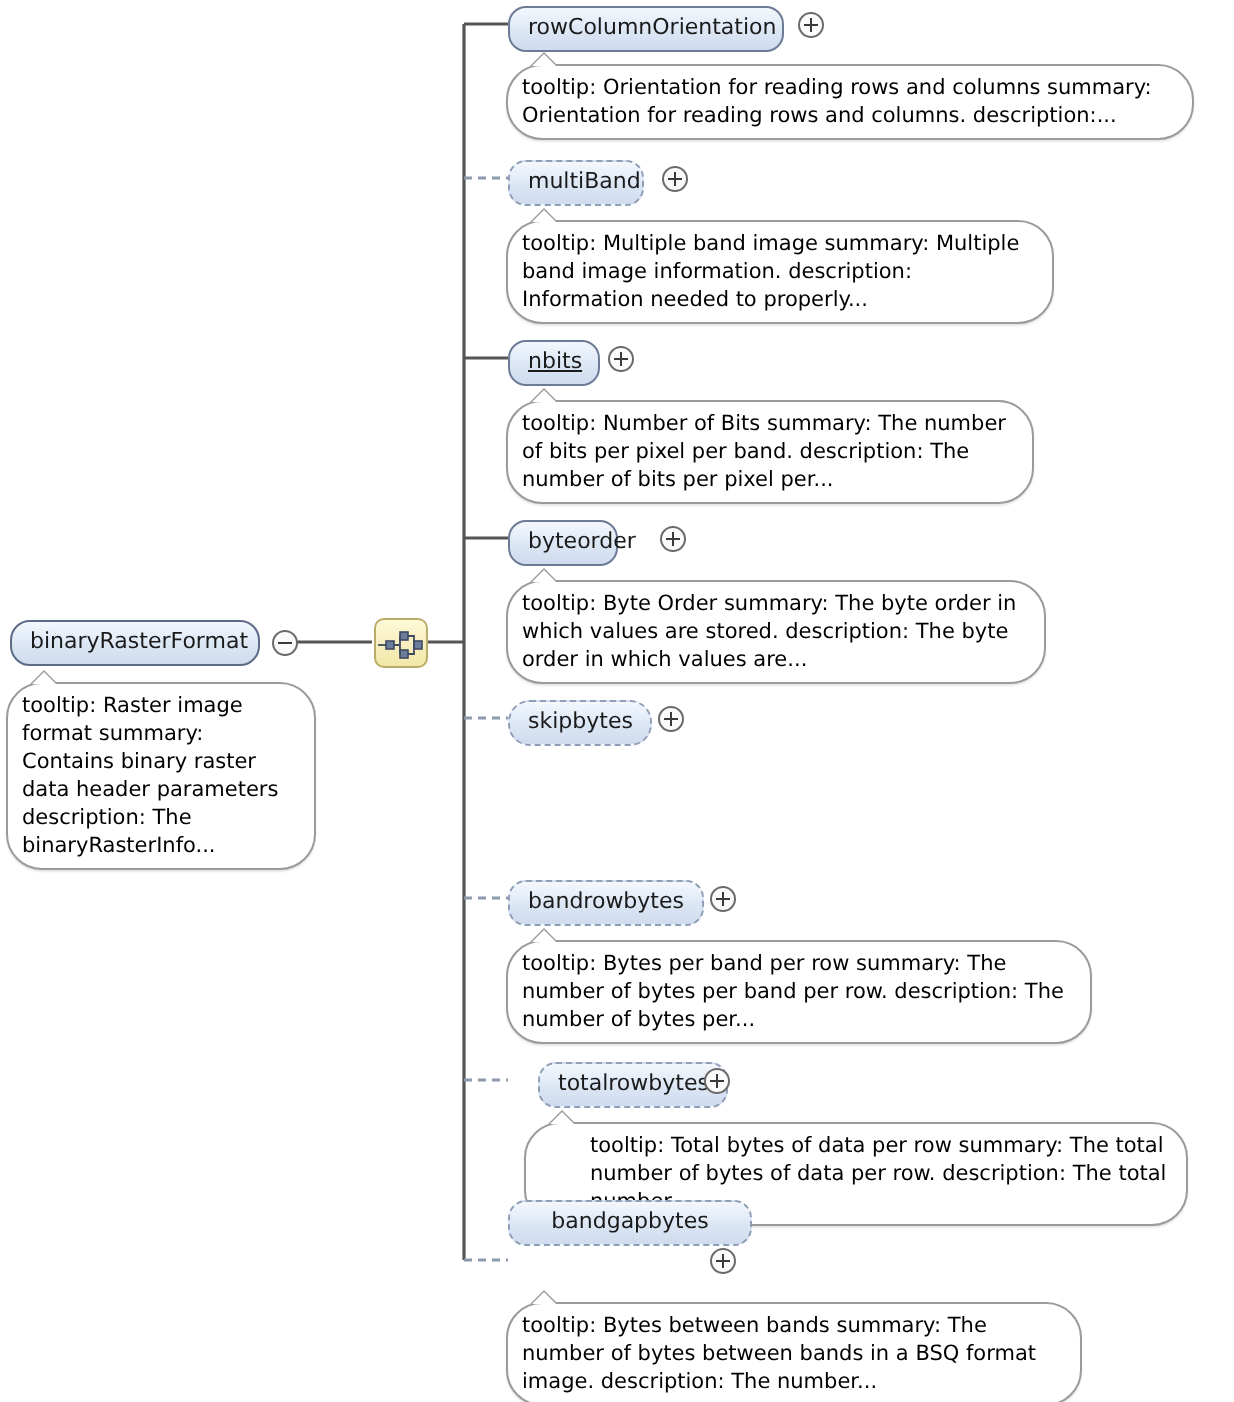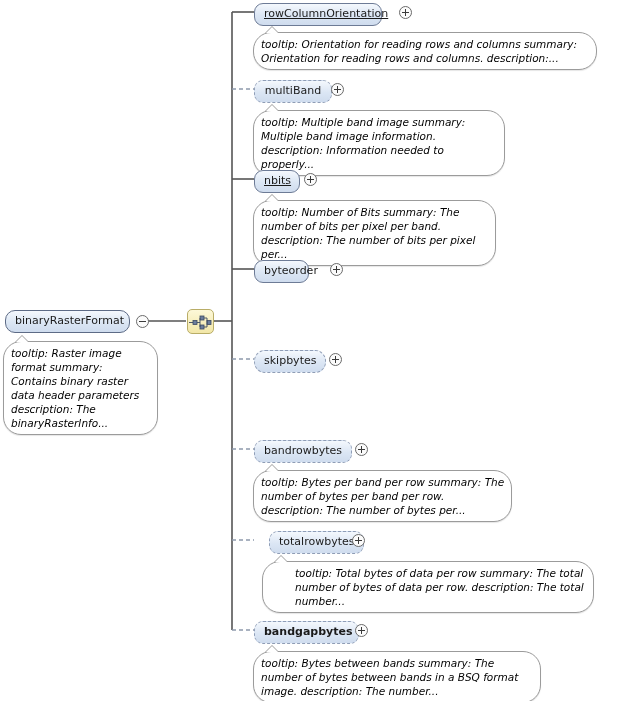--- a/index.html
+++ b/index.html
@@ -57,21 +57,20 @@
     position: absolute;
     box-sizing: border-box;
     border: 1px solid #9b9b9b;
     border-radius: 18px;
     background: #ffffff;
     color: #000000;
     font-size: 10.5px;
     line-height: 14px;
     padding: 4px 6px 4px 7px;
     box-shadow: 0 1px 1px rgba(0,0,0,0.10);
-    font-style: italic;
   }
   .tip .tail {
     position: absolute;
     top: -6px;
     left: 12px;
     width: 0; height: 0;
     border-left: 6px solid transparent;
     border-right: 6px solid transparent;
     border-bottom: 6px solid #ffffff;
   }
@@ -161,76 +160,80 @@
     <svg width="27" height="25" viewBox="0 0 27 25">
       <rect x="5" y="10.5" width="4" height="4" fill="#6c7d9c" stroke="#3d4a60" stroke-width="0.8"></rect>
       <rect x="12" y="6" width="4" height="4" fill="#6c7d9c" stroke="#3d4a60" stroke-width="0.8"></rect>
       <rect x="12" y="15" width="4" height="4" fill="#6c7d9c" stroke="#3d4a60" stroke-width="0.8"></rect>
       <rect x="19" y="10.5" width="4" height="4" fill="#6c7d9c" stroke="#3d4a60" stroke-width="0.8"></rect>
       <path d="M9,12.5 L12,12.5 M16,8 L19,8 L19,12.5 M16,17 L19,17 L19,12.5 M12,8 L12,17" stroke="#3d4a60" stroke-width="0.9" fill="none"></path>
       <path d="M1,12.5 L5,12.5" stroke="#3d4a60" stroke-width="0.9" fill="none"></path>
     </svg>
   </div>
 
-  <div class="node" style="left:254px; top:3px; width:128px;text-decoration:underline;">
+  <div class="node" style="left:254px; top:3px; width:138px;">
     <span>rowColumnOrientation</span>
   </div>
   <div class="ctrl plus" style="left:399px; top:6px;"></div>
   <div class="tip" style="left:253px; top:32px; width:344px;">
     <span class="tail-b"></span><span class="tail"></span>
     <span>tooltip: Orientation for reading rows and columns summary: Orientation for reading rows and columns. description:...</span>
   </div>
 
-  <div class="node optional" style="left:254px; top:80px; width:78px;">
+  <div class="node optional" style="left:254px; top:80px; width:68px;">
     <span>multiBand</span>
   </div>
   <div class="ctrl plus" style="left:331px; top:83px;"></div>
-  <div class="tip" style="left:253px; top:110px; width:252px;">
+  <div class="tip" style="left:253px; top:110px; width:274px;">
     <span class="tail-b"></span><span class="tail"></span>
     <span>tooltip: Multiple band image summary: Multiple band image information. description: Information needed to properly...</span>
   </div>
 
   <div class="node" style="left:254px; top:170px; width:46px;text-decoration:underline;">
     <span>nbits</span>
   </div>
   <div class="ctrl plus" style="left:304px; top:173px;"></div>
-  <div class="tip" style="left:253px; top:200px; width:243px;">
+  <div class="tip" style="left:253px; top:200px; width:264px;">
     <span class="tail-b"></span><span class="tail"></span>
     <span>tooltip: Number of Bits summary: The number of bits per pixel per band. description: The number of bits per pixel per...</span>
   </div>
 
   <div class="node" style="left:254px; top:260px; width:55px;">
     <span>byteorder</span>
   </div>
   <div class="ctrl plus" style="left:330px; top:263px;"></div>
+  <div class="tip" style="left:253px; top:290px; width:270px;">
+    <span class="tail-b"></span><span class="tail"></span>
+    <span>tooltip: Byte Order summary: The byte order in which values are stored. description: The byte order in which values are...</span>
+  </div>
 
   <div class="node optional" style="left:254px; top:350px; width:72px;border-radius:11px;">
     <span>skipbytes</span>
   </div>
   <div class="ctrl plus" style="left:329px; top:353px;"></div>
 
   <div class="node optional" style="left:254px; top:440px; width:98px;">
     <span>bandrowbytes</span>
   </div>
   <div class="ctrl plus" style="left:355px; top:443px;"></div>
-  <div class="tip" style="left:253px; top:470px; width:259px;">
+  <div class="tip" style="left:253px; top:470px; width:293px;">
     <span class="tail-b"></span><span class="tail"></span>
     <span>tooltip: Bytes per band per row summary: The number of bytes per band per row. description: The number of bytes per...</span>
   </div>
 
   <div class="node optional" style="left:254px; top:531px; width:95px;margin-left:15px;">
     <span>totalrowbytes</span>
   </div>
   <div class="ctrl plus" style="left:352px; top:534px;"></div>
   <div class="tip" style="left:262px; top:561px; width:332px;padding-left:32px;">
     <span class="tail-b"></span><span class="tail"></span>
     <span>tooltip: Total bytes of data per row summary: The total number of bytes of data per row. description: The total number...</span>
   </div>
 
-  <div class="node optional" style="left:254px; top:621px; width:105px;font-weight:bold;">
+  <div class="node optional" style="left:254px; top:600px; width:122px;">
     <span>bandgapbytes</span>
   </div>
   <div class="ctrl plus" style="left:355px; top:624px;"></div>
   <div class="tip" style="left:253px; top:651px; width:288px;">
     <span class="tail-b"></span><span class="tail"></span>
     <span>tooltip: Bytes between bands summary: The number of bytes between bands in a BSQ format image. description: The number...</span>
   </div>
 
 </div>
 

